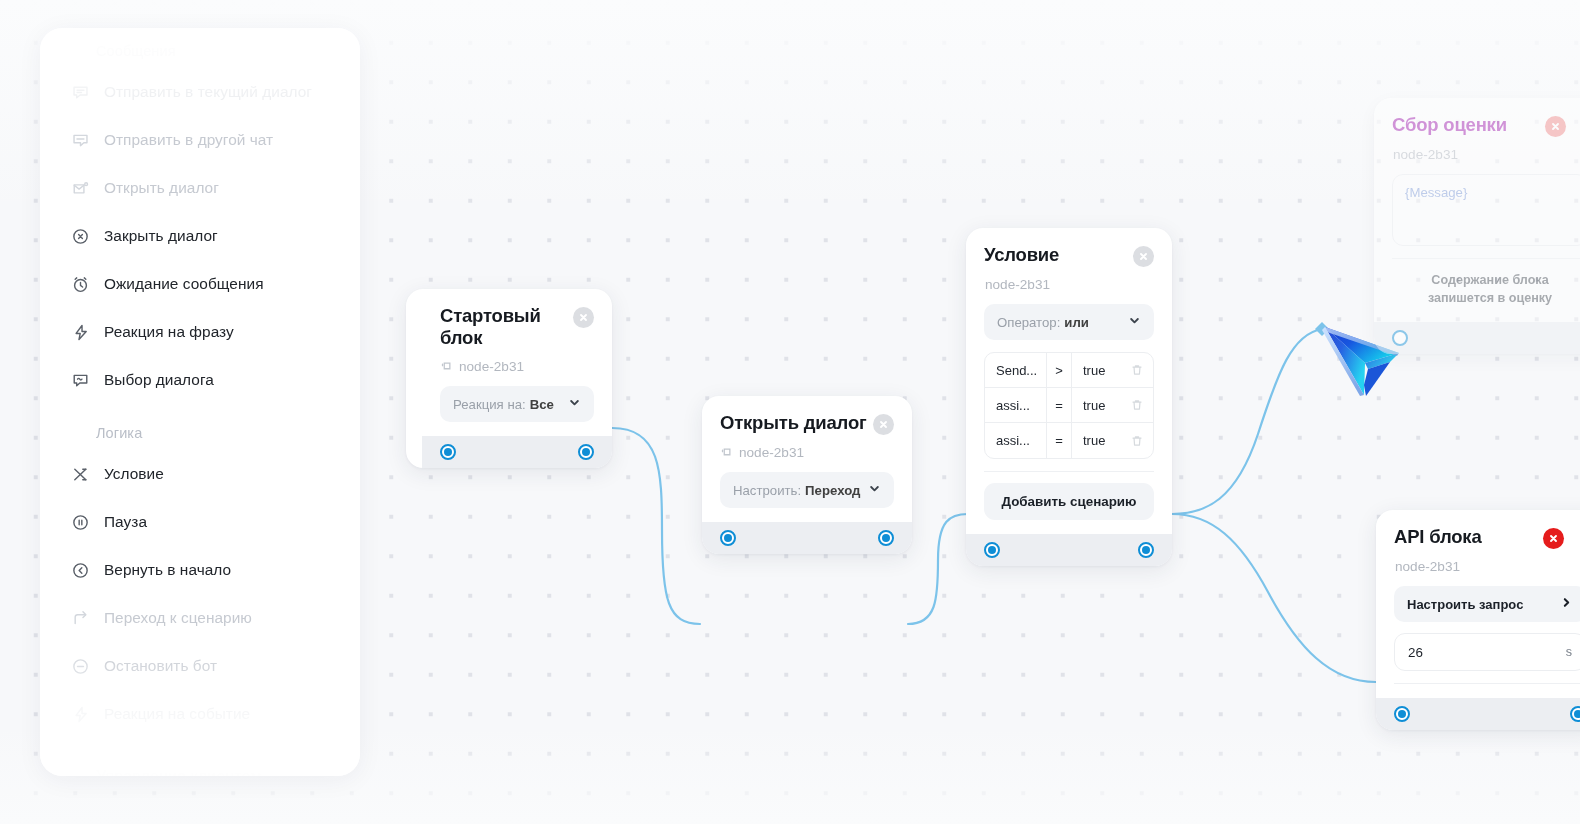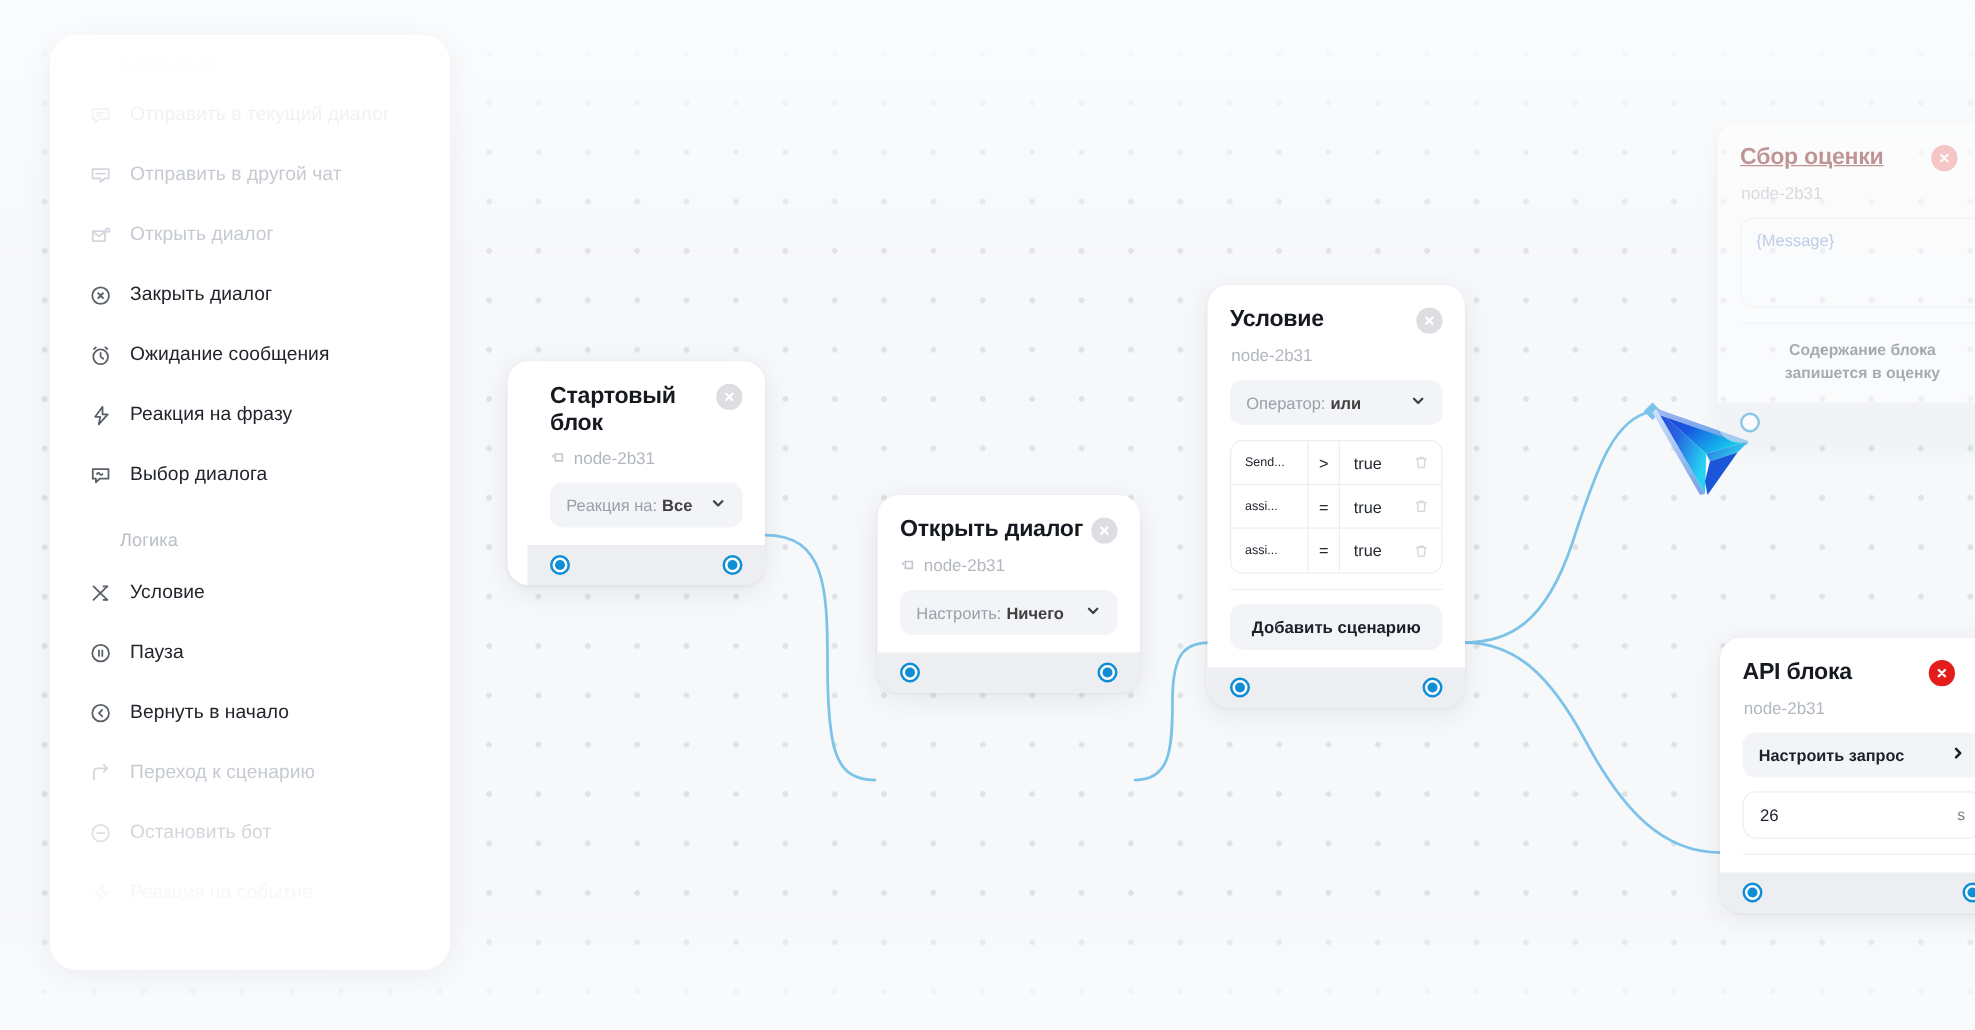--- a/index.html
+++ b/index.html
@@ -122,21 +122,21 @@
   .port.hollow::after { display: none; }
   .port.left { left: 18px; }
   .port.right { right: 18px; }
 
   
   .cond-table {
     margin-top: 12px; border: 1px solid #eceef1; border-radius: 10px; overflow: hidden;
   }
   .cond-row { display: flex; align-items: center; height: 35px; border-bottom: 1px solid #eceef1; }
   .cond-row:last-child { border-bottom: none; }
-  .cond-c1 { width: 62px; padding-left: 11px; font-size: 10px; color: #232830;
+  .cond-c1 { width: 62px; padding-left: 11px; font-size: 13px; color: #232830;
      border-right: 1px solid #eceef1; line-height: 35px; height: 35px; overflow: hidden; }
   .cond-c2 { width: 25px; text-align: center; font-size: 13px; color: #232830;
      border-right: 1px solid #eceef1; line-height: 35px; height: 35px; }
   .cond-c3 { flex: 1; padding-left: 11px; font-size: 13px; color: #232830; }
   .cond-del { width: 32px; display: flex; align-items: center; justify-content: center; cursor: pointer; }
   .cond-del svg { stroke: #d6dade; fill: none; stroke-width: 1.4; stroke-linecap: round; stroke-linejoin: round; }
 
   .hr { height: 1px; background: #eef0f3; margin: 12px 0 0 0; }
   .btn-soft {
     margin-top: 11px; height: 37px; border-radius: 11px; background: #f2f4f7;
@@ -155,21 +155,21 @@
     margin-top: 11px; height: 38px; border-radius: 11px; border: 1px solid #eceef1;
     display: flex; align-items: center; padding: 0 13px;
     font-size: 13.4px; color: #1b2028; cursor: text;
   }
   .field .unit { margin-left: auto; color: #7b828c; font-size: 12.6px; }
   .note { margin-top: 13px; text-align: center; font-size: 12.6px;
     font-weight: 700; color: #4a5159; line-height: 1.42; }
 
   
   .node.faded { opacity: .46; }
-  .node.faded .node-title { color: #7f1d1d; text-decoration: underline; }
+  .node.faded .node-title { color: #a21caf; }
   .node.faded .btn-close.red { background: #f28a89; }
 
   
   #cursor-arrow { position: absolute; left: 1320px; top: 322px; pointer-events: none; }
 </style>
 </head>
 <body>
 
 <div id="canvas"></div>
 <div id="canvas-fade"></div>
@@ -385,21 +385,21 @@
     </div>
     <div class="node-sub">
       <svg width="13" height="13" viewBox="0 0 14 14">
           <path d="M4.6 3.4h6v6h-6z"></path>
           <path d="M3.2 4.2c-.8.5-.8 1.7 0 2.2"></path>
         </svg>
       <span>node-2b31</span>
     </div>
     <div class="select">
       <span>Настроить:</span>
-      <b>Ничего</b>
+      <b>Переход</b>
       <span class="chev">
         <svg width="13" height="13" viewBox="0 0 14 14">
             <path d="M3.4 5.4L7 9l3.6-3.6"></path>
           </svg>
       </span>
     </div>
   </div>
   <div class="node-ports">
     <div class="port left"></div>
     <div class="port right"></div>

